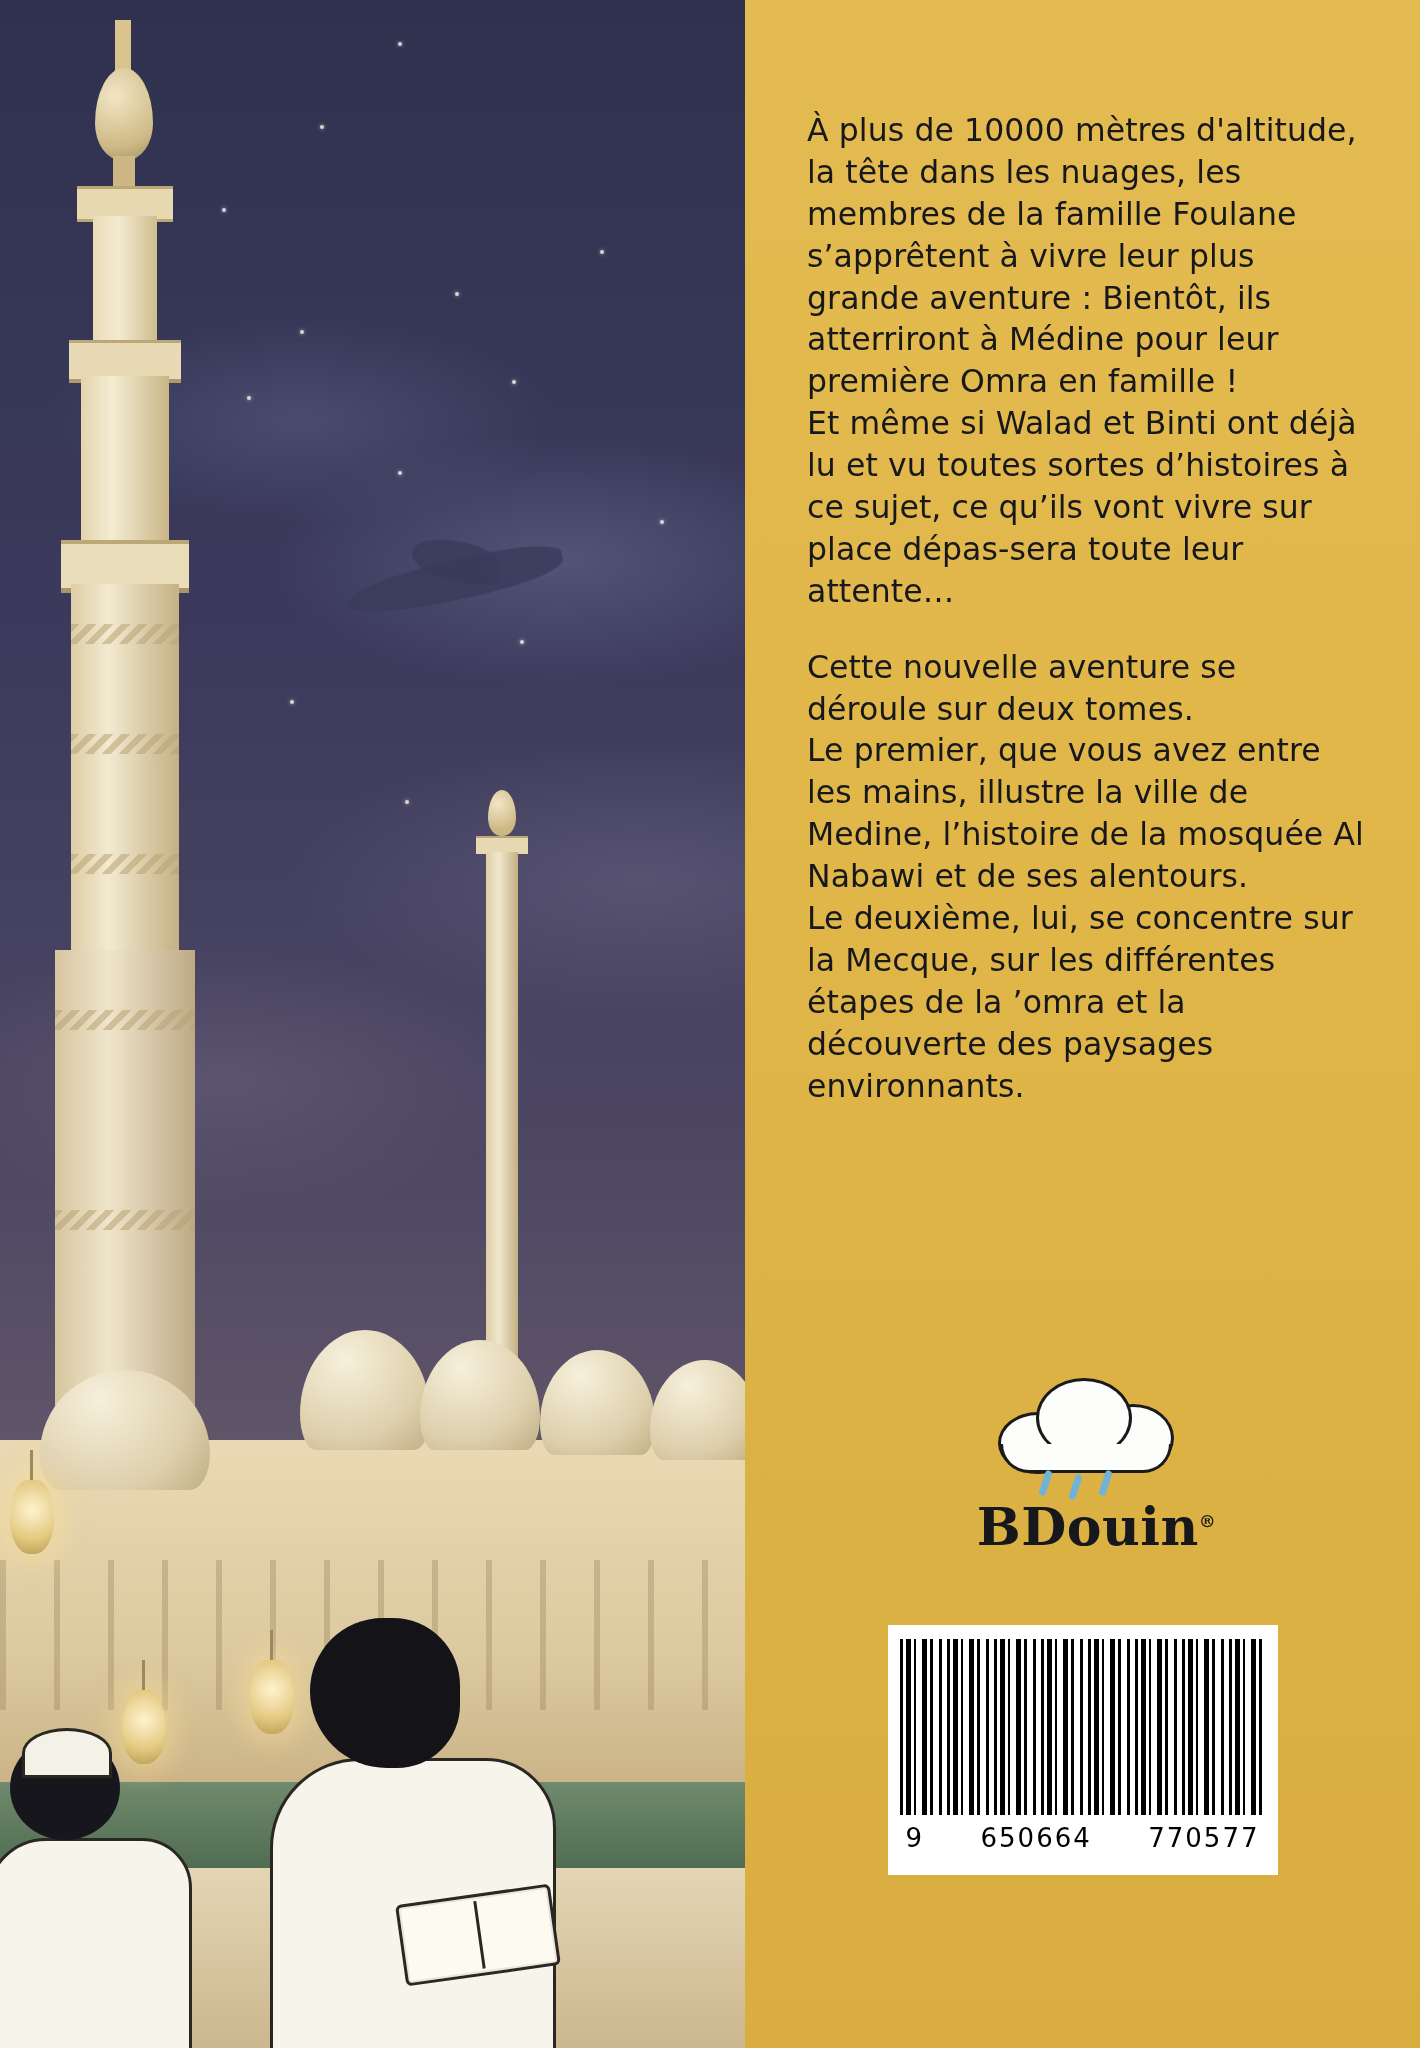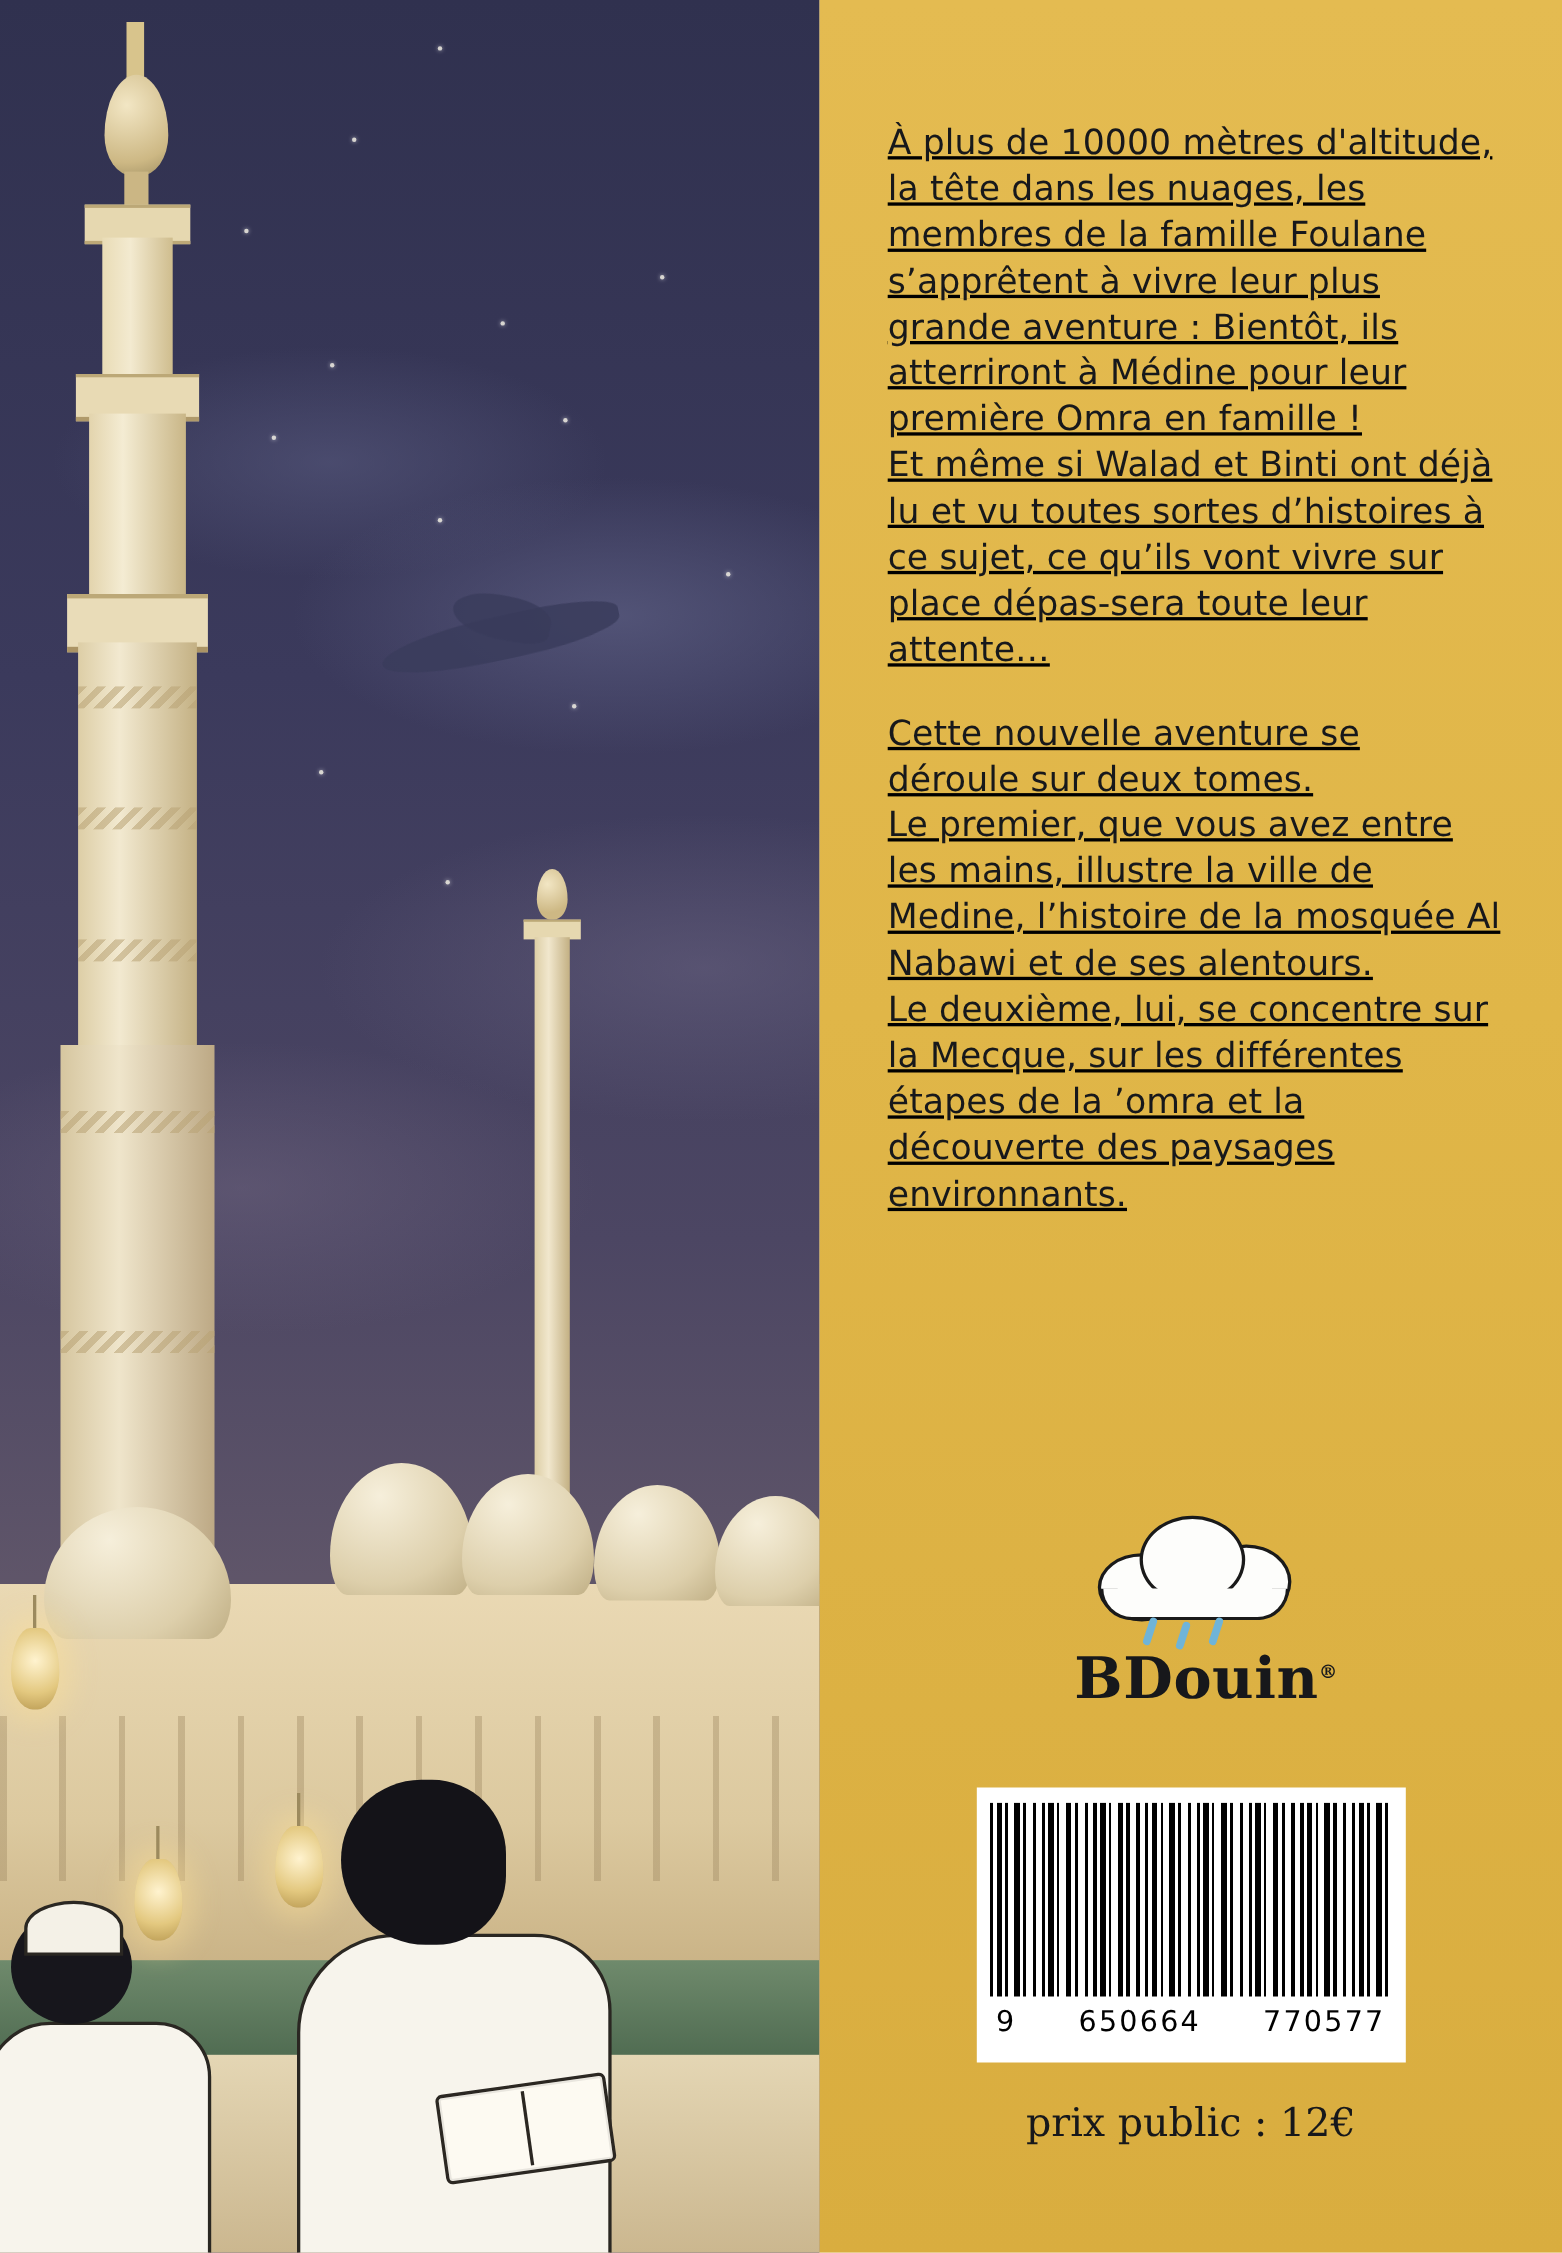--- a/index.html
+++ b/index.html
@@ -254,21 +254,20 @@
   }
 
   
   .backcover {
     position: relative;
     flex: 1 1 auto;
     background: #e3b84a;
     background: linear-gradient(180deg,#e4bb51 0%, #e0b648 45%, #d9ad3f 100%);
     padding: 110px 56px 40px 62px;
     box-sizing: border-box;
-    text-decoration: underline;
   }
   .blurb {
     color: #17181b;
     font-size: 31.5px;
     line-height: 1.33;
     letter-spacing: .1px;
   }
   .blurb p { margin: 0; }
   .blurb p + p.spaced { margin-top: 34px; }
 
@@ -467,15 +466,14 @@
              #000 0 3px, #fff 3px 6px, #000 6px 11px, #fff 11px 14px,
              #000 14px 16px, #fff 16px 22px, #000 22px 27px, #fff 27px 30px,
              #000 30px 33px, #fff 33px 39px, #000 39px 42px, #fff 42px 47px);"></div>
       <div class="barcode-digits">
         <span>9</span>
         <span>650664</span>
         <span>770577</span>
       </div>
     </div>
 
-    <div class="price">prix public : 12€</div>
   </div>
 </div>
 
 </body></html>

